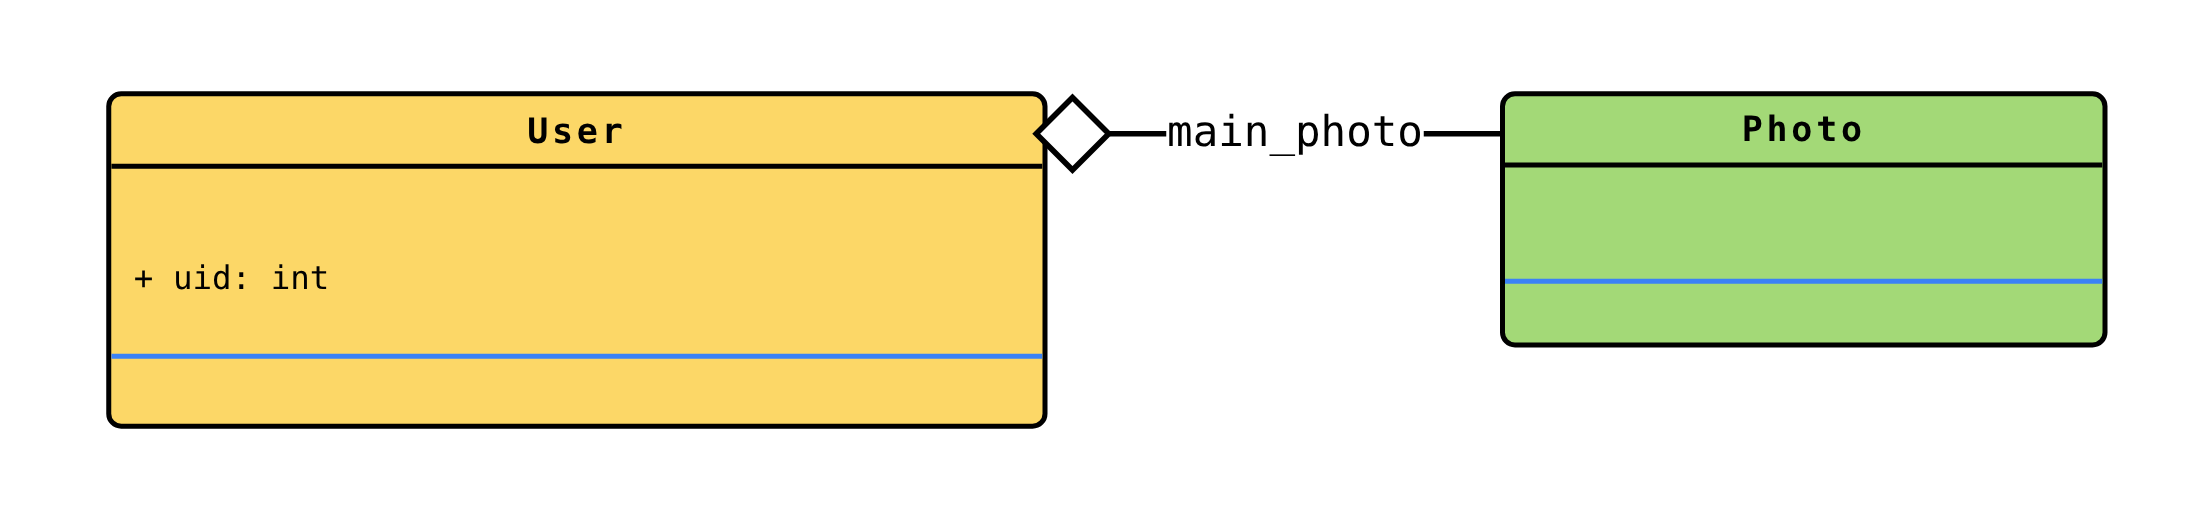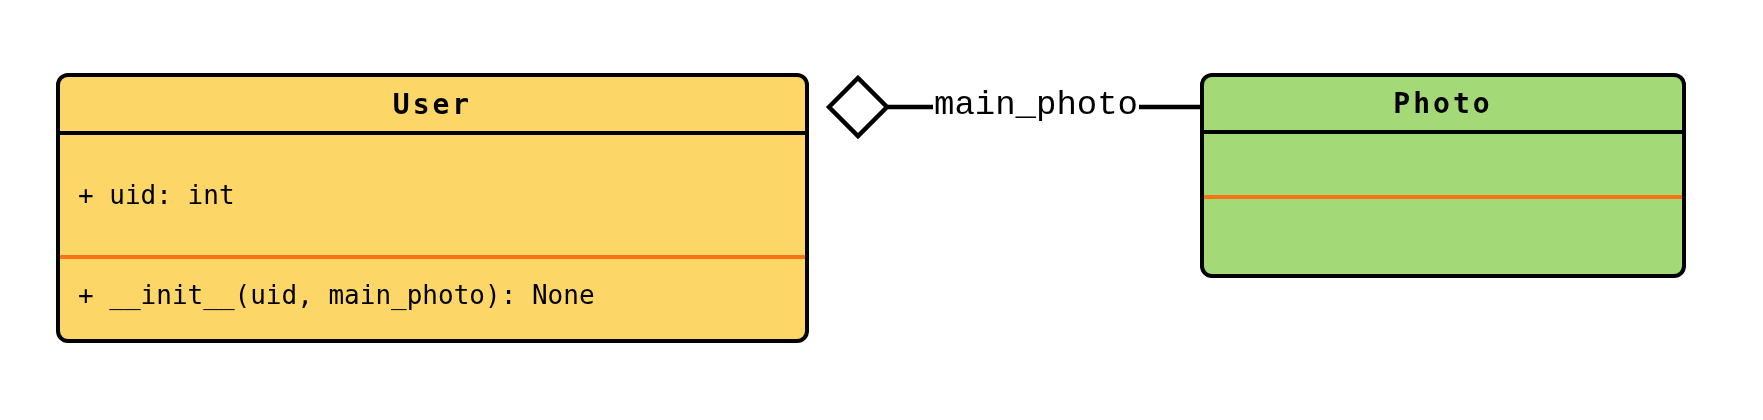--- a/index.html
+++ b/index.html
@@ -39,29 +39,30 @@
     border-bottom: 4px solid #000;
   }
   .uml-class .body-text {
     font-size: 26px;
     line-height: 34px;
     padding-left: 18px;
     padding-right: 8px;
     white-space: pre;
   }
   .uml-class .with-sep {
-    border-bottom: 4px solid #f97316;
+    border-bottom: 4px solid #3b82f6;
+    margin-top: 28px;
   }
   .type-ref {
     font-weight: bold;
     letter-spacing: 4px;
     margin-left: 10px;
   }
 
-  #user-class   { left: 56px;   top: 73px; width: 753px; height: 270px; }
+  #user-class   { left: 85px;   top: 73px; width: 753px; height: 270px; }
   #user-class .header  { height: 58px; }
   #user-class .attrs   { height: 124px; }
   #user-class .methods { height: 72px; }
 
   #photo-class  { left: 1200px; top: 73px; width: 486px; height: 205px; }
   #photo-class .header  { height: 57px; }
   #photo-class .attrs   { height: 65px; }
   #photo-class .methods { height: 68px; }
 
   
@@ -72,35 +73,31 @@
     height: 420px;
     pointer-events: none;
   }
   .edge-label {
     position: absolute;
     left: 1036px;
     top: 107px;
     transform: translate(-50%, -54%);
     font-size: 34px;
     white-space: pre;
-    font-family: Liberation Mono, monospace;
   }
 </style>
 </head>
 <body>
 
 <div class="canvas">
 
   <div class="uml-class" id="user-class" style="background: rgb(252, 215, 103);">
     <div class="compartment header">User</div>
     <div class="compartment attrs with-sep body-text">
       <div><span>+ uid: int</span></div>
-    </div>
-    <div class="compartment methods body-text">
-      <div>+ __init__(uid, main_photo): None</div>
     </div>
   </div>
 
   <div class="uml-class" id="photo-class" style="background: rgb(163, 217, 119);">
     <div class="compartment header">Photo</div>
     <div class="compartment attrs with-sep body-text"></div>
     <div class="compartment methods body-text"></div>
   </div>
 
   <svg class="connector-svg" viewBox="0 0 1763 420" xmlns="http://www.w3.org/2000/svg">

